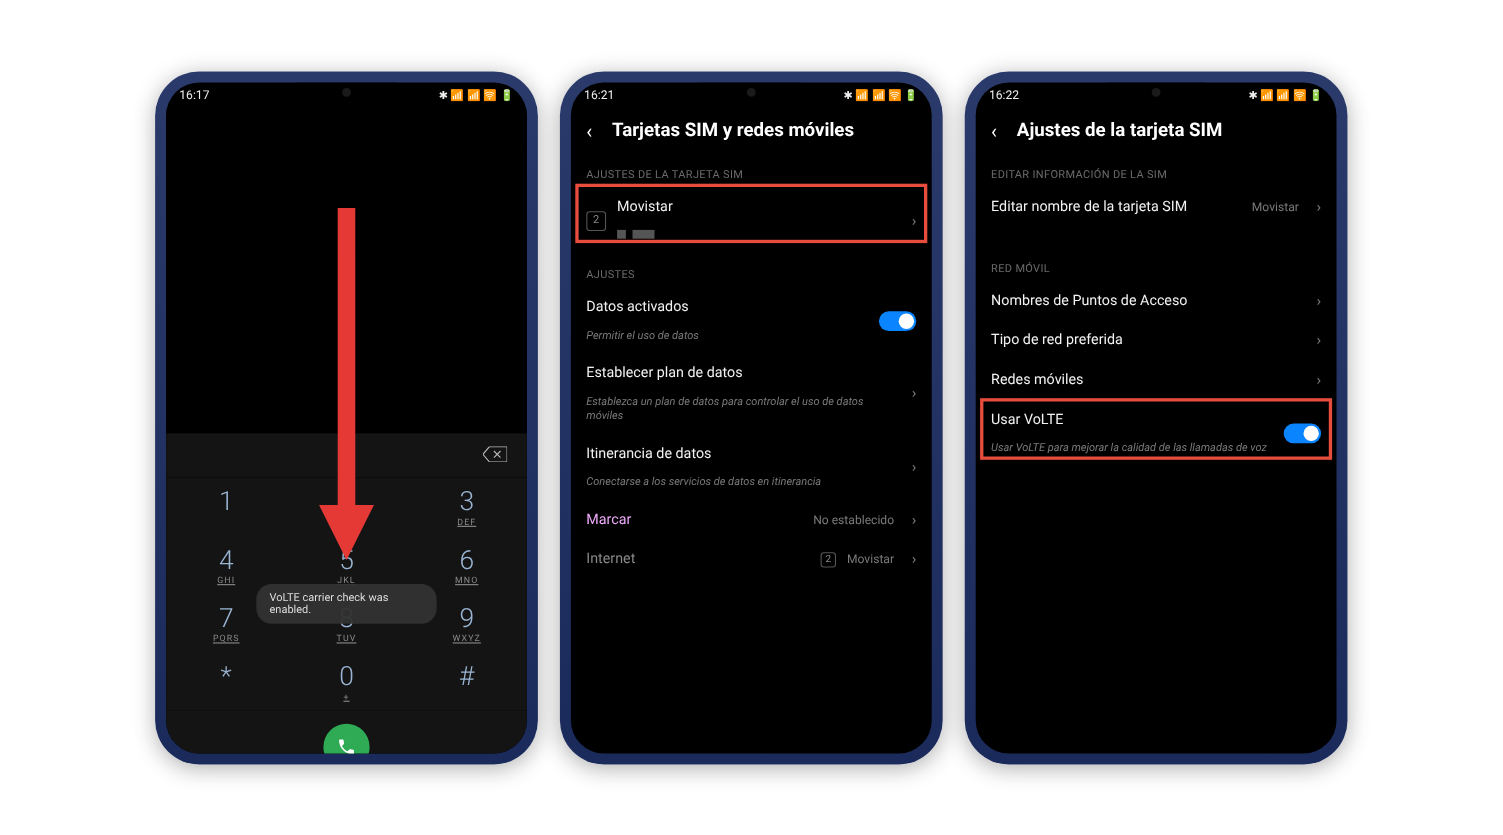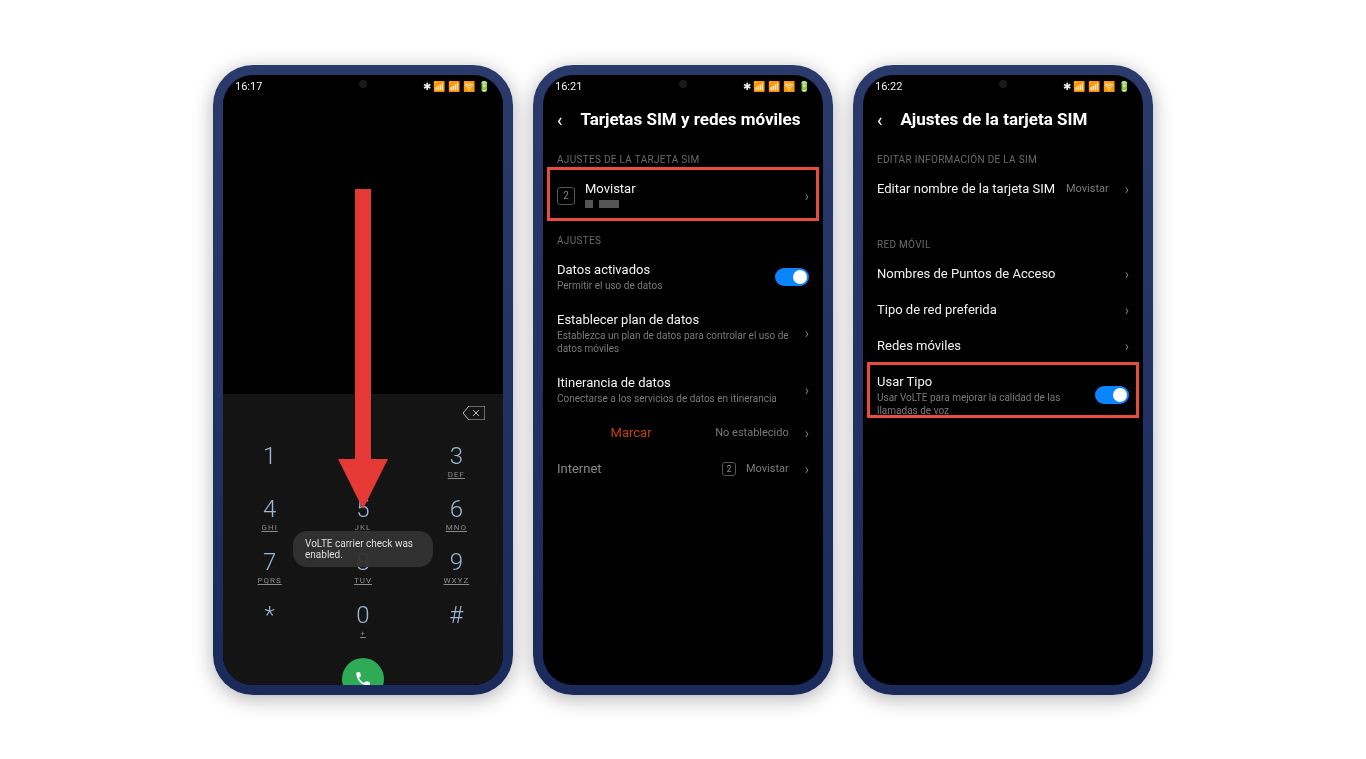--- a/index.html
+++ b/index.html
@@ -7,21 +7,21 @@
     background: #fff;
     font-family: -apple-system, BlinkMacSystemFont, "Segoe UI", Roboto, sans-serif;
     display: flex;
     justify-content: center;
     align-items: center;
     min-height: 759px;
     gap: 20px;
     padding: 40px 0;
   }
   .phone {
-    width: 300px;
+    width: 348px;
     height: 630px;
     background: linear-gradient(180deg,#2a3a6a,#1a2a5a);
     border-radius: 40px;
     padding: 10px;
     box-shadow: 0 4px 20px rgba(0,0,0,.3);
     position: relative;
   }
   .screen {
     width: 100%;
     height: 100%;
@@ -61,21 +61,21 @@
   .header .back { font-size:18px; cursor:pointer; }
   .header .title { font-size:17px; font-weight:700; }
   .section-hdr {
     color:#6a6a6a; font-size:10px; padding:14px 14px 6px; letter-spacing:.3px;
   }
   .row {
     display:flex; align-items:center; padding:10px 14px; gap:10px; cursor:pointer;
   }
   .row .txt { flex:1; }
   .row .title2 { font-size:13px; color:#f2f2f2; }
-  .row .sub { font-size:10px; color:#7a7a7a; margin-top:2px; line-height:1.3; }
+  .row .sub { font-size:10px; color:#7a7a7a; margin-top:12px; line-height:1.3;font-style:italic; }
   .row .chev { color:#7a7a7a; font-size:14px; }
   .row .val { color:#7a7a7a; font-size:11px; margin-right:6px; }
   .sim-badge {
     width:18px;height:18px;border:1px solid #555;border-radius:3px;
     display:flex;align-items:center;justify-content:center;font-size:10px;color:#888;
   }
   .toggle {
     width:34px;height:18px;background:#0a84ff;border-radius:10px;position:relative;
   }
   .toggle::after{
@@ -239,21 +239,21 @@
     <div class="row">
       <div class="txt">
         <div class="title2">Itinerancia de datos</div>
         <div class="sub">Conectarse a los servicios de datos en itinerancia</div>
       </div>
       <span class="chev">›</span>
     </div>
 
     <div class="row" style="color:#777;">
       <div class="txt">
-          <div class="title2" style="color:#c2410c;text-align:center;">Marcar</div>
+          <div class="title2" style="color:#f0abfc;">Marcar</div>
         </div>
       <span class="val">No establecido</span>
       <span class="chev">›</span>
     </div>
     <div class="row" style="color:#777;">
       <div class="txt">
           <div class="title2" style="color:#888;">Internet</div>
         </div>
       <span class="sim-badge" style="width:14px;height:14px;font-size:9px;">2</span>
       <span class="val">Movistar</span>
@@ -297,21 +297,21 @@
     </div>
     <div class="row">
       <div class="txt">
           <div class="title2">Redes móviles</div>
         </div>
       <span class="chev">›</span>
     </div>
     <div style="position:relative;">
       <div class="row">
         <div class="txt">
-          <div class="title2">Usar Tipo</div>
+          <div class="title2">Usar VoLTE</div>
           <div class="sub">Usar VoLTE para mejorar la calidad de las llamadas de voz</div>
         </div>
         <div class="toggle"></div>
       </div>
       <div class="highlight-red" style="left:4px;right:4px;top:-2px;height:56px;"></div>
     </div>
   </div>
 </div>
 
 </body></html>

